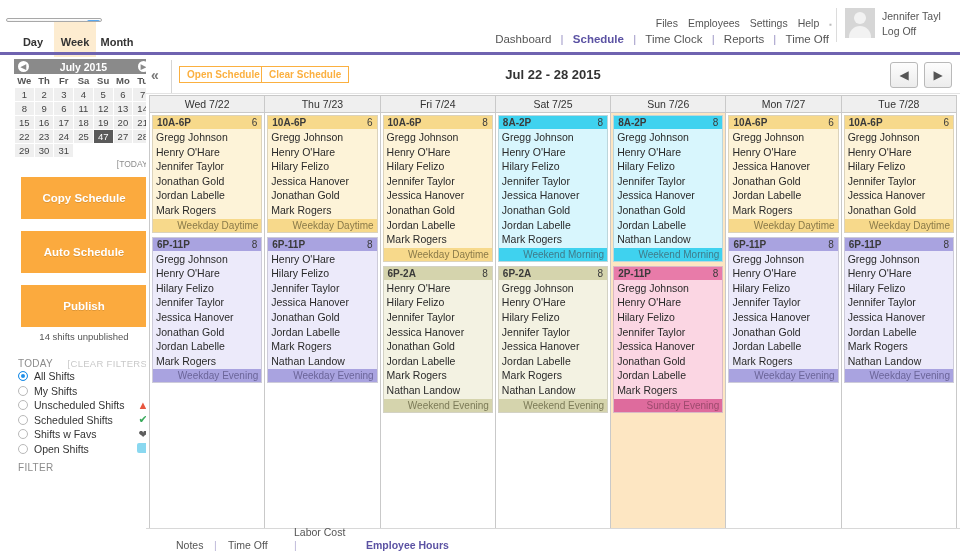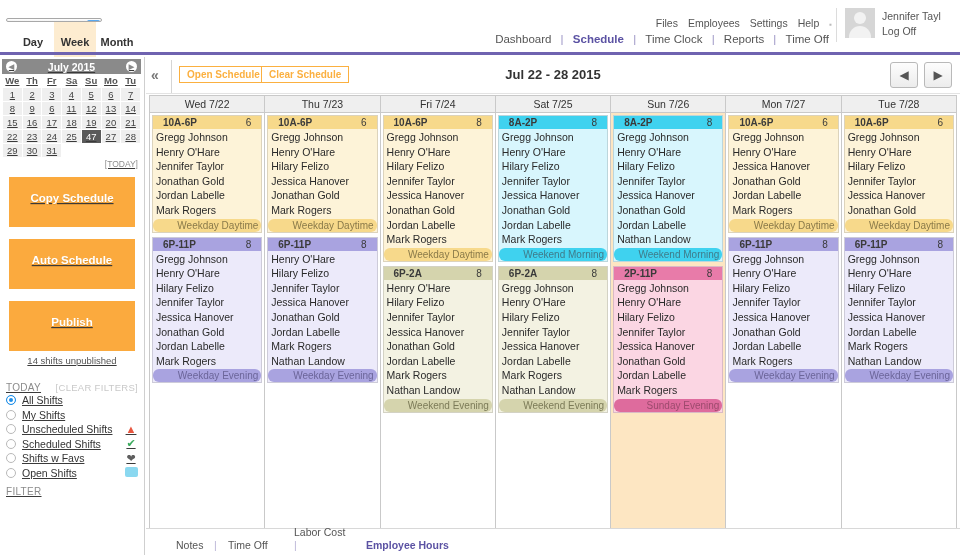--- a/index.html
+++ b/index.html
@@ -57,38 +57,38 @@
   .user-box { position:absolute; right:4px; top:8px; width:120px; height:38px; display:flex; }
   .vdiv { width:1px; height:34px; background:#dcdcdc; margin-right:8px; }
   .avatar { width:30px; height:30px; background:#d6d6d6; position:relative; overflow:hidden; }
   .avatar::before { content:""; position:absolute; left:9px; top:4px; width:12px; height:12px; border-radius:50%; background:#f2f2f2; }
   .avatar::after { content:""; position:absolute; left:4px; top:18px; width:22px; height:16px; border-radius:11px 11px 0 0; background:#f2f2f2; }
   .user-text { margin-left:7px; font-size:10.5px; color:#555; line-height:15px; padding-top:1px; width:72px; overflow:hidden; white-space:nowrap; }
 
   .purple-rule { position:absolute; left:0; top:52px; width:960px; height:3px; background:#6f63b0; }
 
   
-  .sidebar { position:absolute; left:0; top:57px; width:145px; height:498px; background:#fff; border-right:1px solid #cfcfcf;text-decoration:underline; }
+  .sidebar { position:absolute; left:12px; top:57px; width:145px; height:498px; background:#fff; border-right:1px solid #cfcfcf; }
 
   .cal { width:139px; margin:2px 0 0 2px; }
   .cal-head {
     height:15px; background:#8a8a8a; color:#fff; font-size:10.5px; font-weight:bold;
     display:flex; align-items:center; justify-content:space-between; padding:0 4px;
   }
   .cal-arrow { width:11px; height:11px; border-radius:50%; background:#fff; color:#8a8a8a; font-size:7px; line-height:11px; text-align:center; }
   .cal table { border-collapse:collapse; width:139px; }
   .cal th { font-size:9.5px; color:#555; font-weight:bold; height:13px; background:#fff; width:19.8px; }
   .cal td { font-size:9.5px; color:#444; height:13px; text-align:center; background:#efefef; border:1px solid #fff; }
   .cal td.empty { background:#fff; border:none; }
   .cal td.sel { background:#5a5a5a; color:#fff; }
   .cal-today { text-align:right; font-size:8.5px; color:#8d8d8d; padding:1px 3px 0 0; }
 
   .act-btns { margin:8px 9px 0 9px; }
   .act-btn {
-    height:50px; background:#fbaa3e; color:#fff; font-weight:bold; font-size:11.5px;
+    height:42px; background:#fbaa3e; color:#fff; font-weight:bold; font-size:11.5px;
     text-align:center; line-height:42px; margin-bottom:12px;
     text-shadow:0 1px 0 rgba(0,0,0,.12);
   }
   .unpub { text-align:center; font-size:9.5px; color:#555; margin-top:-8px; }
 
   .views { margin:16px 0 0 6px; }
   .sec-head { font-size:10px; color:#8b8b8b; letter-spacing:.3px; }
   .clearf { float:right; margin-right:6px; color:#c9c9c9; font-size:9.5px; }
   .vrow { display:flex; align-items:center; height:14.5px;justify-content:flex-end; }
   .radio { width:10px; height:10px; border-radius:50%; border:1px solid #b9b9b9; background:#fff; margin-right:6px; flex:none; }
@@ -125,24 +125,24 @@
   .daycol { flex:1; border-right:1px solid #c9c9c9; display:flex; flex-direction:column; min-width:0; }
   .daycol:last-child { border-right:none; }
   .daycol.sunday .colbody { background:#fde6c2; }
   .colhead {
     height:17px; background:#efefef; border-bottom:1px solid #c9c9c9;
     font-size:10.5px; color:#333; text-align:center; line-height:16px;
   }
   .colbody { flex:1; padding:2px 2px 0 2px; }
 
   .shift { margin-bottom:4px; border:1px solid rgba(0,0,0,.13); }
-  .shift-head { height:13px; display:flex; align-items:center; justify-content:space-between; padding:0 10px; font-size:10px; font-weight:bold; }
+  .shift-head { height:13px; display:flex; align-items:center; justify-content:space-between; padding:0 4px; font-size:10px; font-weight:bold; }
   .shift-names { padding:1px 0 1px 3px; }
   .nm { font-size:10.5px; color:#2a2a2a; line-height:14.6px; white-space:nowrap; overflow:hidden; }
-  .shift-foot { height:13px; text-align:right; padding-right:3px; font-size:10px; line-height:13px;border-radius:6px; }
+  .shift-foot { height:13px; text-align:right; padding-right:3px; font-size:10px; line-height:13px; }
 
   
   .bottom { position:absolute; left:146px; top:528px; width:814px; height:27px; background:#fff; border-top:1px solid #d8d8d8; }
   .bitem { position:absolute; top:10px; font-size:10.5px; color:#555; }
   .bsep { position:absolute; top:10px; font-size:10.5px; color:#b9b3d6; }
   .bitem.notes { left:30px; }
   .bsep.s1 { left:68px; }
   .bitem.timeoff { left:82px; }
   .bitem.labor { left:148px; top:-3px; }
   .bsep.s2 { left:148px; }

